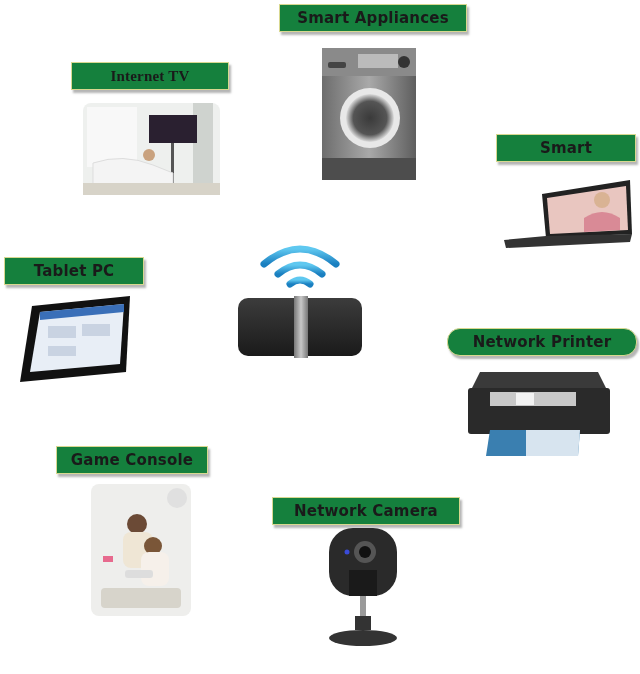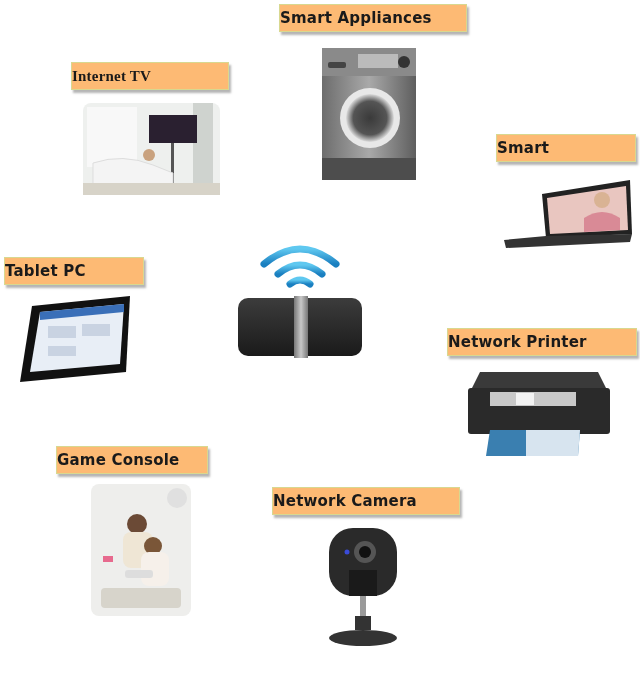--- a/index.html
+++ b/index.html
@@ -1,23 +1,23 @@
 <!DOCTYPE html>
 <html><head>
 <meta charset="utf-8">
 <style>
   html, body { margin:0; padding:0; }
   body {
     width:640px; height:674px; background:#ffffff; position:relative; overflow:hidden;
     font-family:"DejaVu Sans", sans-serif;
   }
   .label {
-    position:absolute; background:#fdba74; border:1px solid #d8d890;
+    position:absolute; background:#15803d; border:1px solid #d8d890;
     box-shadow:2px 3px 2px rgba(120,120,120,0.55);
-    font-weight:bold; font-size:15px; color:#1a1a1a; 
+    font-weight:bold; font-size:15px; color:#1a1a1a; text-align:center;
     line-height:26px; height:26px; letter-spacing:0.2px;
   }
   .device { position:absolute; }
 </style>
 </head>
 <body>
 
 <div class="label" style="left:279px;top:4px;width:186px;">Smart Appliances</div>
 <div class="device" style="left:320px;top:46px;width:100px;width:98px;height:136px;">
   <svg width="98" height="136" viewBox="0 0 98 136">
@@ -99,21 +99,21 @@
   <svg width="115" height="90" viewBox="0 0 115 90">
     <path d="M14 10 L112 0 L108 76 L2 86 Z" fill="#111"></path>
     <path d="M22 16 L106 8 L102 68 L12 76 Z" fill="#e8eef6"></path>
     <path d="M22 16 L106 8 L106 16 L22 24 Z" fill="#3a6fb8"></path>
     <rect x="30" y="30" width="28" height="12" fill="#c9d3e2"></rect>
     <rect x="64" y="28" width="28" height="12" fill="#c9d3e2"></rect>
     <rect x="30" y="50" width="28" height="10" fill="#c9d3e2"></rect>
   </svg>
 </div>
 
-<div class="label" style="left:447px;top:328px;width:188px;">Network Printer</div>
+<div class="label" style="left:447px;top:328px;width:188px;border-radius:13px;">Network Printer</div>
 <div class="device" style="left:466px;top:368px;width:146px;height:90px;">
   <svg width="146" height="90" viewBox="0 0 146 90">
     <path d="M14 4 L132 4 L140 20 L6 20 Z" fill="#3a3a3a"></path>
     <rect x="2" y="20" width="142" height="46" rx="3" fill="#2a2a2a"></rect>
     <rect x="24" y="24" width="86" height="14" fill="#c8c8c8"></rect>
     <rect x="50" y="25" width="18" height="12" fill="#f2f2f2"></rect>
     <path d="M24 62 L114 62 L112 88 L20 88 Z" fill="#3a7fb0"></path>
     <path d="M60 62 L114 62 L112 88 L60 88 Z" fill="#d7e4ef"></path>
   </svg>
 </div>
@@ -126,21 +126,21 @@
     <circle cx="46" cy="40" r="10" fill="#6b4a36"></circle>
     <rect x="32" y="48" width="30" height="36" rx="8" fill="#efe6d5"></rect>
     <circle cx="62" cy="62" r="9" fill="#7a5638"></circle>
     <rect x="50" y="68" width="28" height="34" rx="8" fill="#f6f0ea"></rect>
     <rect x="34" y="86" width="28" height="8" rx="3" fill="#ddd"></rect>
     <rect x="12" y="72" width="10" height="6" fill="#e76a8e"></rect>
     <rect x="10" y="104" width="80" height="20" rx="4" fill="#d7d4cb"></rect>
   </svg>
 </div>
 
-<div class="label" style="left:272px;top:487px;width:186px;">Network Camera</div>
+<div class="label" style="left:272px;top:497px;width:186px;">Network Camera</div>
 <div class="device" style="left:323px;top:528px;width:80px;height:124px;">
   <svg width="80" height="124" viewBox="0 0 80 124">
     <rect x="6" y="0" width="68" height="68" rx="24" fill="#2a2a2a"></rect>
     <circle cx="42" cy="24" r="11" fill="#555"></circle>
     <circle cx="42" cy="24" r="6" fill="#111"></circle>
     <circle cx="24" cy="24" r="2.5" fill="#3a4bd8"></circle>
     <rect x="26" y="42" width="28" height="26" fill="#1a1a1a"></rect>
     <rect x="37" y="68" width="6" height="22" fill="#9a9a9a"></rect>
     <rect x="32" y="88" width="16" height="14" fill="#333"></rect>
     <ellipse cx="40" cy="110" rx="34" ry="8" fill="#333"></ellipse>

